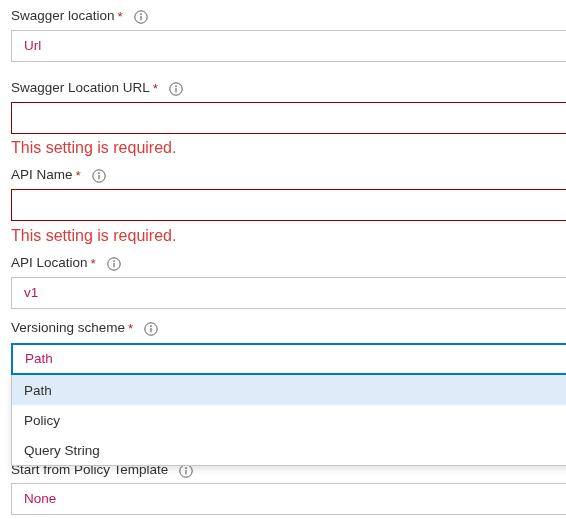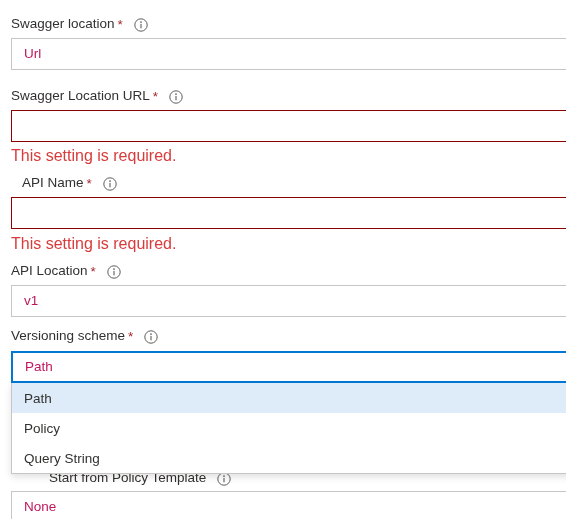--- a/index.html
+++ b/index.html
@@ -12,21 +12,21 @@
     height: 519px;
     overflow: hidden;
     font-family: "Liberation Sans", sans-serif;
     color: #323130;
     position: relative;
   }
 
   .form {
     position: absolute;
     left: 0;
-    top: 8px;
+    top: 0;
     width: 566px;
     height: 454px;
   }
 
   
   .field-label {
     position: absolute;
     left: 11px;
     font-size: 13.5px;
     line-height: 16px;
@@ -151,21 +151,21 @@
         <circle cx="7" cy="4.1" r="0.85" fill="#605e5c"></circle>
         <rect x="6.45" y="5.9" width="1.1" height="4.4" fill="#605e5c"></rect>
       </svg>
     </span>
   </div>
   <div class="input-box error" style="top:102px;">
     <span class="input-value"></span>
   </div>
   <div class="error-msg" style="top:141px;">This setting is required.</div>
 
-  <div class="field-label" style="top:167px;margin-left:11px;">
+  <div class="field-label" style="top:167px;">
     <span class="label-text">API Name</span>
     <span class="req-star">*</span>
     <span class="info-icon">
       <svg width="14" height="14" viewBox="0 0 14 14">
         <circle cx="7" cy="7" r="6.2" fill="none" stroke="#605e5c" stroke-width="1"></circle>
         <circle cx="7" cy="4.1" r="0.85" fill="#605e5c"></circle>
         <rect x="6.45" y="5.9" width="1.1" height="4.4" fill="#605e5c"></rect>
       </svg>
     </span>
   </div>
@@ -197,21 +197,21 @@
         <circle cx="7" cy="7" r="6.2" fill="none" stroke="#605e5c" stroke-width="1"></circle>
         <circle cx="7" cy="4.1" r="0.85" fill="#605e5c"></circle>
         <rect x="6.45" y="5.9" width="1.1" height="4.4" fill="#605e5c"></rect>
       </svg>
     </span>
   </div>
   <div class="input-box focused" style="top:343px;">
     <span class="input-value">Path</span>
   </div>
 
-  <div class="field-label" style="top:462px;margin-left:38px;">
+  <div class="field-label" style="top:462px;">
     <span class="label-text">Start from Policy Template</span>
     <span class="info-icon">
       <svg width="14" height="14" viewBox="0 0 14 14">
         <circle cx="7" cy="7" r="6.2" fill="none" stroke="#605e5c" stroke-width="1"></circle>
         <circle cx="7" cy="4.1" r="0.85" fill="#605e5c"></circle>
         <rect x="6.45" y="5.9" width="1.1" height="4.4" fill="#605e5c"></rect>
       </svg>
     </span>
   </div>
   <div class="input-box" style="top:483px;">

